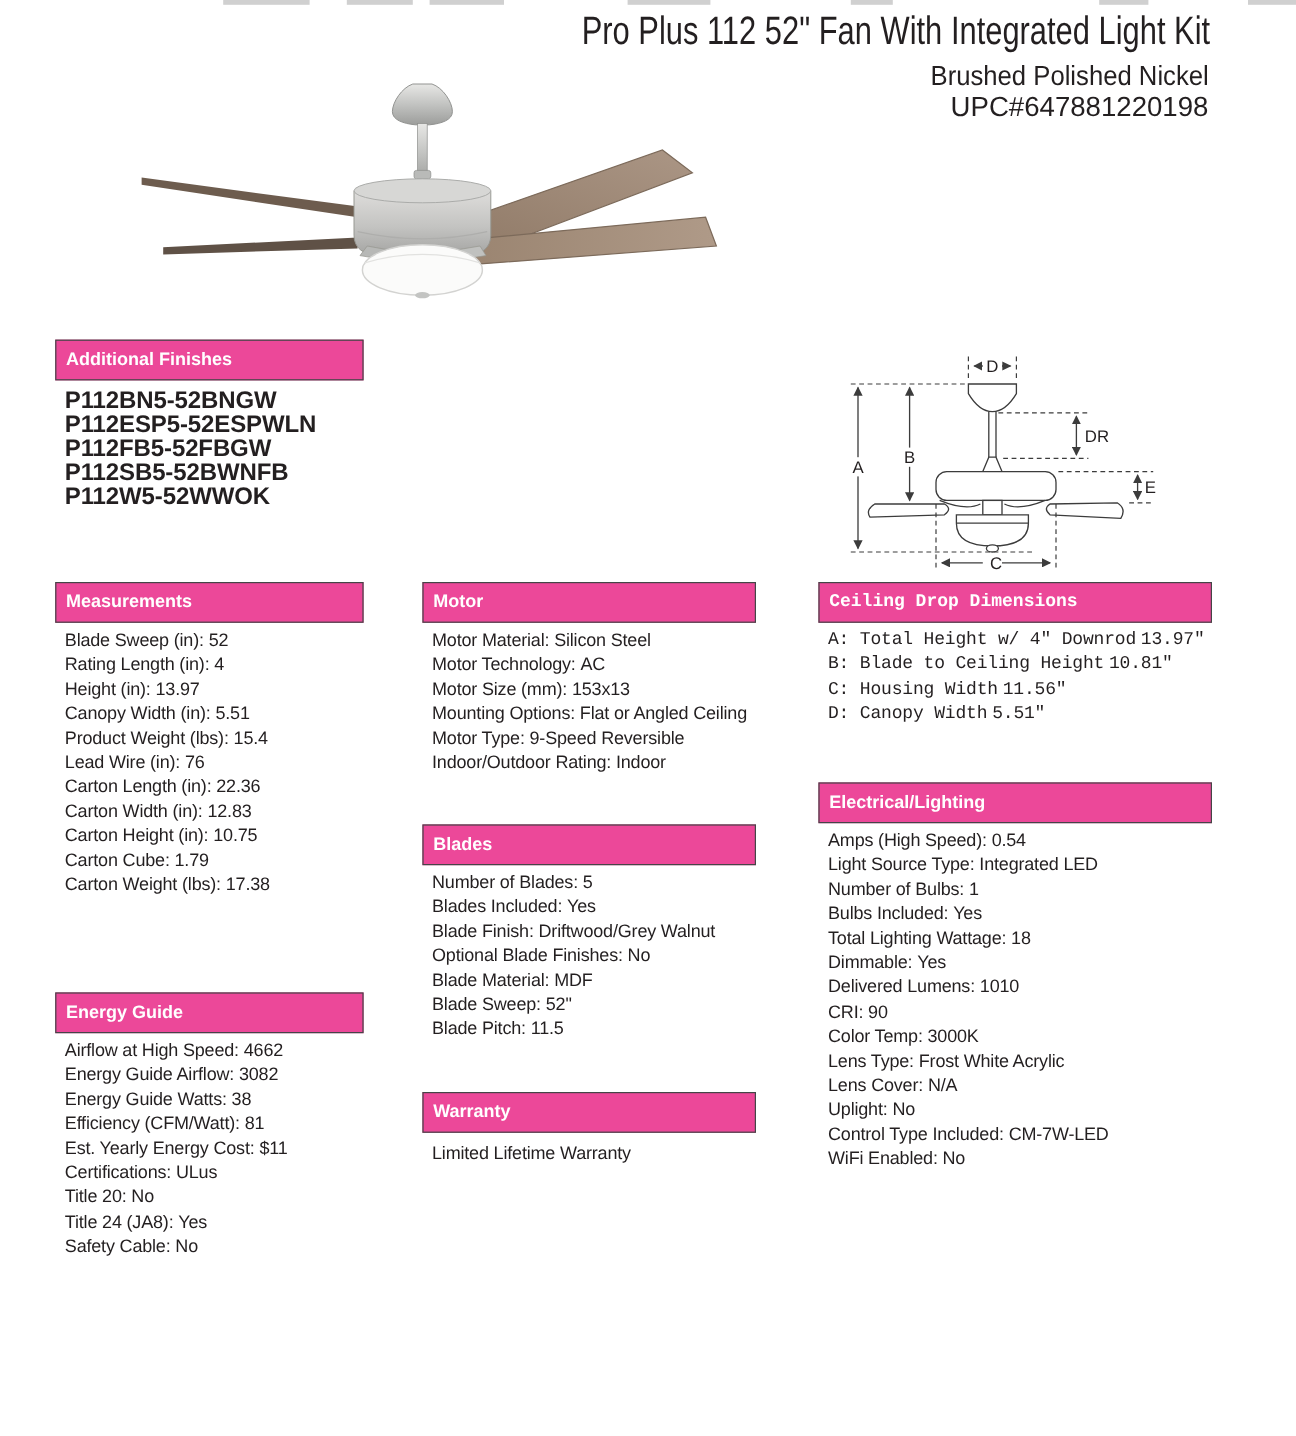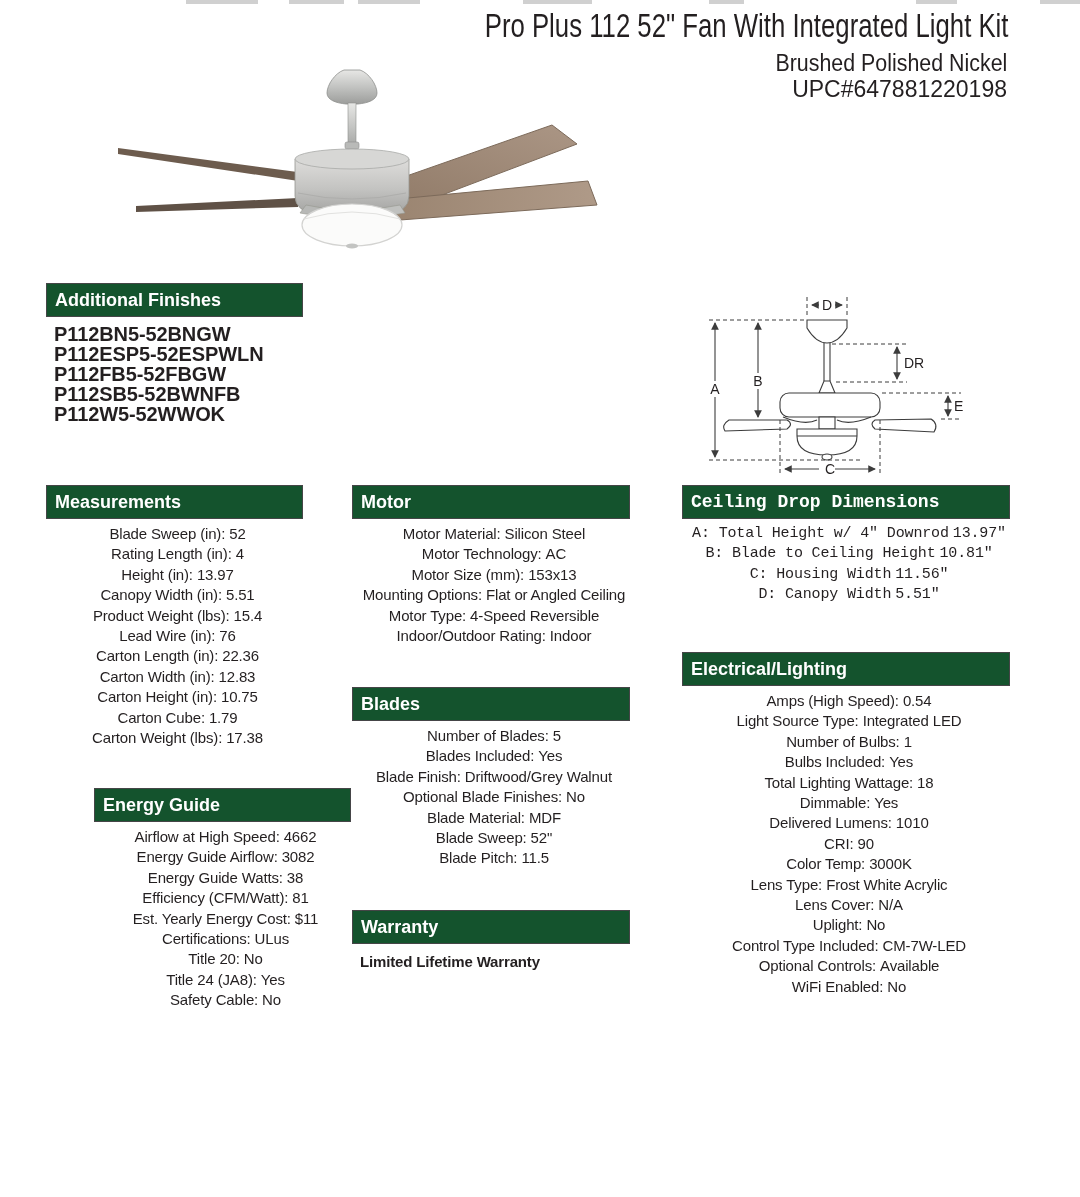--- a/index.html
+++ b/index.html
@@ -10,33 +10,33 @@
   .artifact{position:absolute;top:0;height:4px;background:#d0d0d0;}
 
   
   .hdr-title{position:absolute;top:7px;right:72px;font-size:33px;white-space:nowrap;
              transform:scaleX(0.78);transform-origin:100% 50%;}
   .hdr-sub{position:absolute;top:50px;right:73px;font-size:23px;white-space:nowrap;
            transform:scaleX(0.93);transform-origin:100% 50%;}
   .hdr-upc{position:absolute;top:76px;right:73px;font-size:23px;white-space:nowrap;}
 
   .section{position:absolute;}
-  .sec-header{box-sizing:border-box;background:#14532d;border:1px solid #454547;
-              color:#fff;font-weight:bold;font-size:18px;height:34px;line-height:32px;
+  .sec-header{box-sizing:border-box;background:#ec4899;border:1px solid #454547;
+              color:#fff;font-weight:bold;font-size:15px;height:34px;line-height:32px;
               padding-left:8px;white-space:nowrap;overflow:hidden;}
   .rows{margin-top:5px;}
-  .row{display:flex;justify-content:center;align-items:baseline;gap:4px;
+  .row{display:flex;justify-content:flex-start;align-items:baseline;gap:4px;
        font-size:15px;line-height:20.4px;letter-spacing:-0.15px;
        padding:0 2px 0 8px;white-space:nowrap;}
   .row .val{text-align:right;}
   .finish-list{margin-top:7px;}
   .finish-item{font-weight:bold;font-size:20px;line-height:20px;padding-left:8px;
                letter-spacing:-0.1px;}
   .warranty-text{font-size:15px;line-height:20px;padding-left:8px;margin-top:8px;
-                 letter-spacing:-0.15px;font-weight:bold;}
+                 letter-spacing:-0.15px;}
 
   .fan-img{position:absolute;left:100px;top:55px;}
   .diagram{position:absolute;left:695px;top:283px;}
   .diagram text{font-family:"Liberation Sans",sans-serif;font-size:14px;fill:#231f20;}
 </style>
 </head>
 <body>
 
 <div class="page">
 
@@ -173,21 +173,21 @@
           <span class="val">1.79</span>
         </div>
 
         <div class="row">
           <span class="lbl">Carton Weight (lbs):</span>
           <span class="val">17.38</span>
         </div>
       </div>
   </div>
 
-  <div class="section" style="left:46px;top:788px;width:257px;margin-left:48px;">
+  <div class="section" style="left:46px;top:827px;width:257px;">
     <div class="sec-header">Energy Guide</div>
     <div class="rows">
 
         <div class="row">
           <span class="lbl">Airflow at High Speed:</span>
           <span class="val">4662</span>
         </div>
 
         <div class="row">
           <span class="lbl">Energy Guide Airflow:</span>
@@ -250,21 +250,21 @@
           <span class="val">153x13</span>
         </div>
 
         <div class="row">
           <span class="lbl">Mounting Options:</span>
           <span class="val">Flat or Angled Ceiling</span>
         </div>
 
         <div class="row">
           <span class="lbl">Motor Type:</span>
-          <span class="val">4-Speed Reversible</span>
+          <span class="val">9-Speed Reversible</span>
         </div>
 
         <div class="row">
           <span class="lbl">Indoor/Outdoor Rating:</span>
           <span class="val">Indoor</span>
         </div>
       </div>
   </div>
 
   <div class="section" style="left:352px;top:687px;width:278px;">
@@ -402,24 +402,20 @@
         <div class="row">
           <span class="lbl">Uplight:</span>
           <span class="val">No</span>
         </div>
 
         <div class="row">
           <span class="lbl">Control Type Included:</span>
           <span class="val">CM-7W-LED</span>
         </div>
 
-        <div class="row">
-          <span class="lbl">Optional Controls:</span>
-          <span class="val">Available</span>
-        </div>
 
         <div class="row">
           <span class="lbl">WiFi Enabled:</span>
           <span class="val">No</span>
         </div>
       </div>
   </div>
 
   <svg class="diagram" width="380" height="195" viewBox="0 0 380 195">
     <defs>

